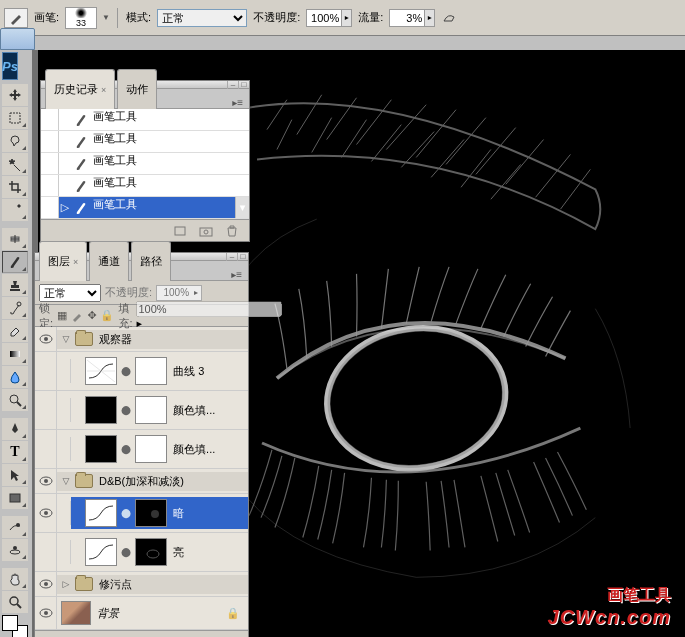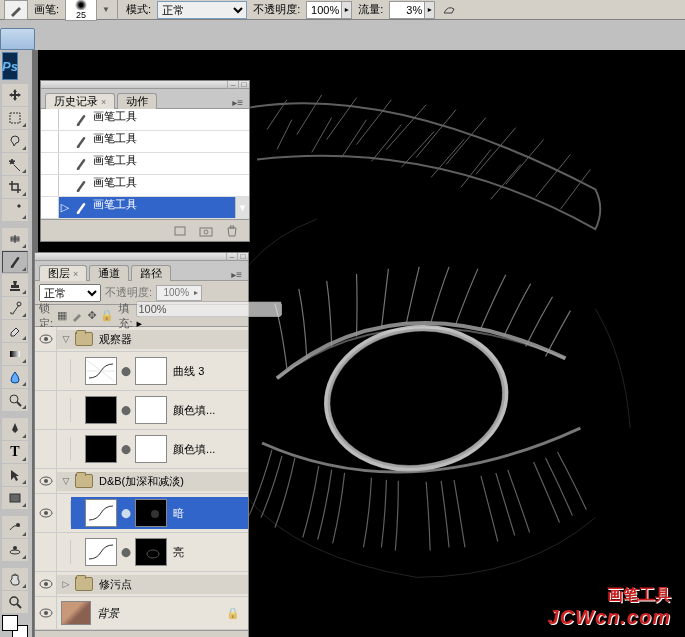--- a/index.html
+++ b/index.html
@@ -1,18 +1,18 @@
 <!DOCTYPE html>
 <html><head>
 <meta charset="utf-8">
 <style>
 * { box-sizing: border-box; margin: 0; padding: 0; font-family: "Microsoft YaHei", SimSun, sans-serif; font-size: 11px; }
 body { background: #c0c0c0; width: 685px; height: 637px; overflow: hidden; position: relative; }
 
-.options-bar { height: 20px; background: #d4d0c8; border-bottom: 1px solid #808080; display: flex; align-items: center; padding: 0 4px; gap: 4px; position: absolute; top: 0; left: 0; right: 0; }
+.options-bar { height: 36px; background: #d4d0c8; border-bottom: 1px solid #808080; display: flex; align-items: center; padding: 0 4px; gap: 4px; position: absolute; top: 0; left: 0; right: 0; }
 .options-bar .preset { width: 24px; height: 20px; background: #f0f0f0; border: 1px solid #999; display: flex; align-items: center; justify-content: center; }
 .options-bar .brush-preview { width: 32px; height: 22px; background: #fff; border: 1px solid #999; display: flex; flex-direction: column; align-items: center; justify-content: center; }
 .options-bar .brush-preview .dot { width: 14px; height: 10px; background: radial-gradient(circle, #000 20%, transparent 70%); }
 .options-bar .brush-preview .num { font-size: 9px; }
 .options-bar .chev { width: 10px; height: 20px; display: flex; align-items: center; justify-content: center; color: #555; font-size: 8px; }
 .options-bar .lbl { padding: 0 2px; }
 .options-bar select { height: 18px; font-size: 11px; border: 1px solid #7b9ebd; }
 .options-bar .pct-input { display: flex; align-items: center; border: 1px solid #999; background: #fff; height: 18px; }
 .options-bar .pct-input input { width: 34px; border: none; text-align: right; padding-right: 2px; font-size: 11px; }
 .options-bar .pct-input .arr { width: 10px; background: #e0e0e0; text-align: center; font-size: 8px; line-height: 16px; border-left: 1px solid #999; }
@@ -34,21 +34,21 @@
 .canvas { position: absolute; left: 6px; top: 0; right: 0; bottom: 0; background: #000; overflow: hidden; }
 .watermark { position: absolute; bottom: 8px; right: 14px; text-align: right; }
 .watermark .zh { color: #cc2020; font-size: 16px; font-weight: bold; text-shadow: 1px 1px 0 #fff; }
 .watermark .en { color: #cc2020; font-size: 20px; font-weight: bold; font-style: italic; letter-spacing: 1px; text-shadow: 1px 1px 0 #fff; }
 
 .panel { position: absolute; background: #d4d0c8; border: 1px solid #808080; box-shadow: 1px 1px 3px rgba(0,0,0,0.3); }
 .panel-header { height: 8px; background: linear-gradient(#e8e8e8, #c8c8c8); border-bottom: 1px solid #999; position: relative; }
 .panel-header .ctrl { position: absolute; right: 0; top: 0; display: flex; }
 .panel-header .ctrl span { width: 11px; height: 8px; text-align: center; font-size: 8px; line-height: 8px; color: #555; border-left: 1px solid #aaa; }
 .panel-tabs { display: flex; height: 20px; background: #c8c8c8; border-bottom: 1px solid #999; align-items: flex-end; padding-left: 4px; }
-.panel-tabs .tab { padding: 0 8px; background: #d4d0c8; border: 1px solid #999; border-bottom: none; border-radius: 3px 3px 0 0; font-size: 11px; margin-right: 2px; position: relative; top: 1px; }
+.panel-tabs .tab { padding: 12px 8px; background: #d4d0c8; border: 1px solid #999; border-bottom: none; border-radius: 3px 3px 0 0; font-size: 11px; margin-right: 2px; position: relative; top: 1px; }
 .panel-tabs .tab.active { background: #e4e0d8; z-index: 1; }
 .panel-tabs .tab .x { font-size: 9px; color: #777; margin-left: 3px; }
 .panel-tabs .menu { margin-left: auto; padding: 0 6px; font-size: 10px; color: #555; }
 
 .history-panel { left: 40px; top: 80px; width: 210px; }
 .history-list { background: #fff; max-height: 125px; overflow: hidden; }
 .history-row { display: flex; height: 22px; border-bottom: 1px solid #ddd; }
 .history-row .src { width: 18px; height: 100%; border-right: 1px solid #ccc; display: flex; align-items: center; justify-content: center; }
 .history-row .marker { width: 12px; display: flex; align-items: center; justify-content: center; }
 .history-row .icon { width: 20px; display: flex; align-items: center; justify-content: center; }
@@ -102,21 +102,21 @@
 
 <div class="options-bar">
   <div class="preset">
       <svg width="14" height="14">
         <path d="M2 12 L10 4 L12 6 L4 14 Z" fill="#555"></path>
       </svg>
     </div>
   <span class="lbl">画笔:</span>
   <div class="brush-preview">
     <div class="dot"></div>
-    <span class="num">25</span>
+    <span class="num">33</span>
   </div>
   <span class="chev">▼</span>
   <div class="sep"></div>
   <span class="lbl">模式:</span>
   <select style="width:90px"><option>正常</option></select>
   <span class="lbl">不透明度:</span>
   <div class="pct-input">
       <input value="100%" style="">
       <span class="arr">▸</span>
     </div>

